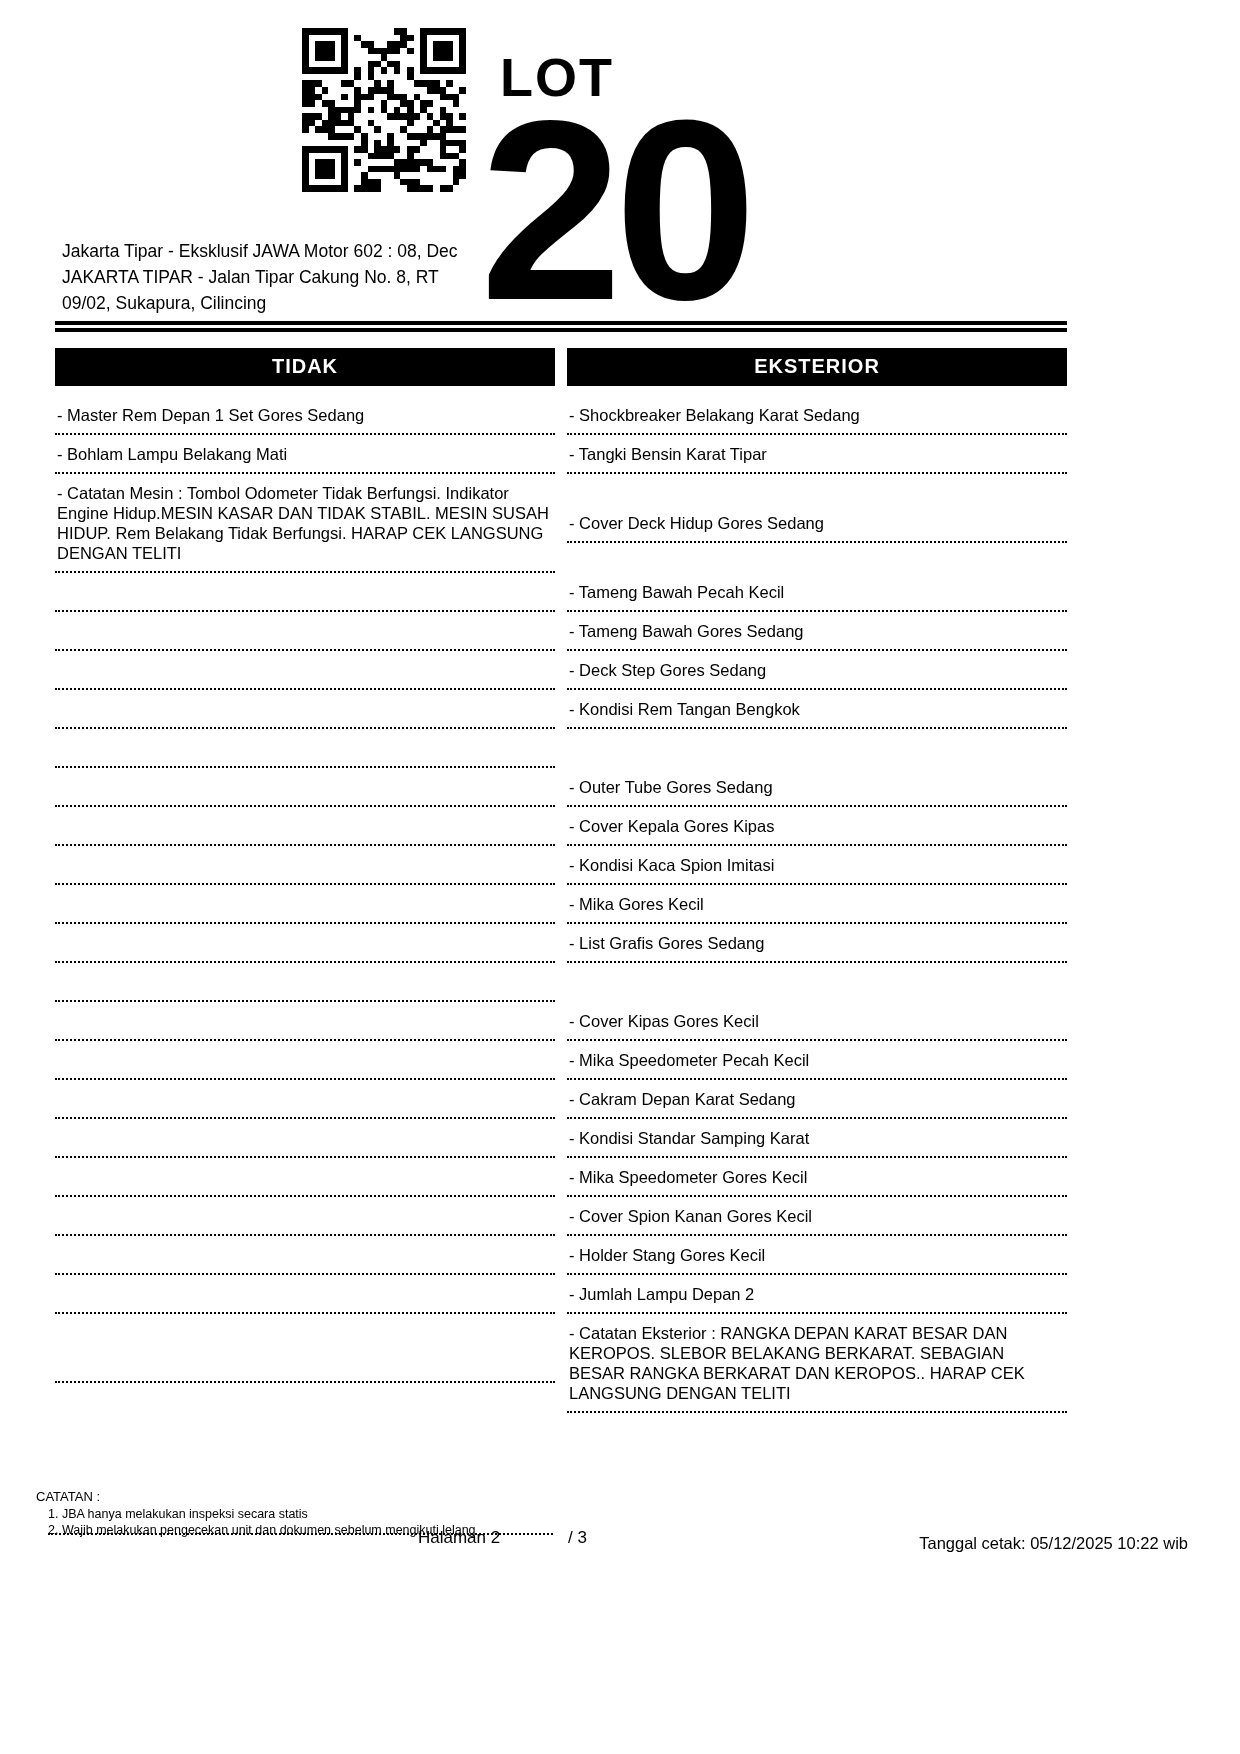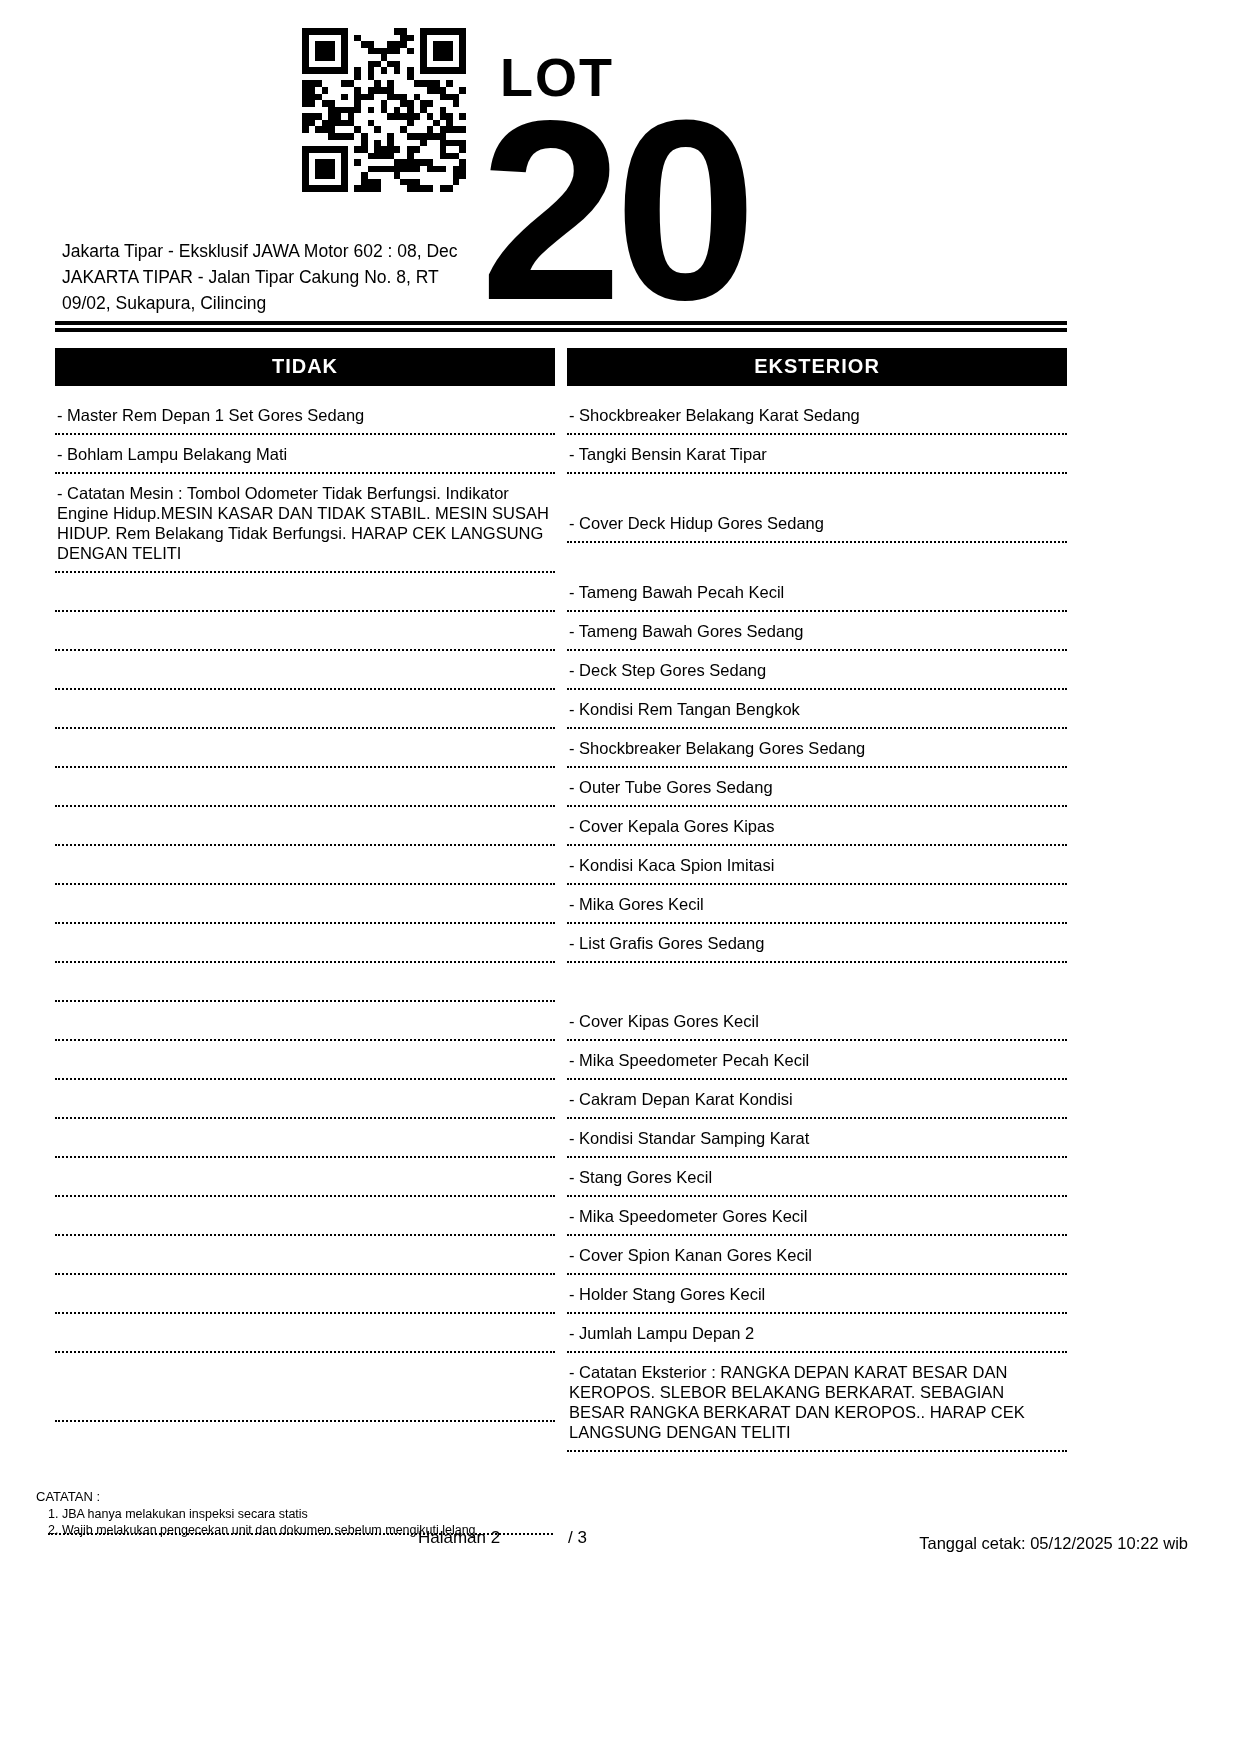--- a/index.html
+++ b/index.html
@@ -508,23 +508,20 @@
           <div class="tgap"></div>
           <div class="tcell">
             <div class="cellc">- Kondisi Rem Tangan Bengkok</div>
           </div>
         </div>
         <div class="trow">
           <div class="tcell">
             <div class="cellc"></div>
           </div>
           <div class="tgap"></div>
-          <div class="tcell">
-            <div class="cellc">- Shockbreaker Belakang Gores Sedang</div>
-          </div>
         </div>
         <div class="trow">
           <div class="tcell">
             <div class="cellc"></div>
           </div>
           <div class="tgap"></div>
           <div class="tcell">
             <div class="cellc">- Outer Tube Gores Sedang</div>
           </div>
         </div>
@@ -587,39 +584,30 @@
           <div class="tcell">
             <div class="cellc">- Mika Speedometer Pecah Kecil</div>
           </div>
         </div>
         <div class="trow">
           <div class="tcell">
             <div class="cellc"></div>
           </div>
           <div class="tgap"></div>
           <div class="tcell">
-            <div class="cellc">- Cakram Depan Karat Kondisi</div>
+            <div class="cellc">- Cakram Depan Karat Sedang</div>
           </div>
         </div>
         <div class="trow">
           <div class="tcell">
             <div class="cellc"></div>
           </div>
           <div class="tgap"></div>
           <div class="tcell">
             <div class="cellc">- Kondisi Standar Samping Karat</div>
-          </div>
-        </div>
-        <div class="trow">
-          <div class="tcell">
-            <div class="cellc"></div>
-          </div>
-          <div class="tgap"></div>
-          <div class="tcell">
-            <div class="cellc">- Stang Gores Kecil</div>
           </div>
         </div>
         <div class="trow">
           <div class="tcell">
             <div class="cellc"></div>
           </div>
           <div class="tgap"></div>
           <div class="tcell">
             <div class="cellc">- Mika Speedometer Gores Kecil</div>
           </div>

